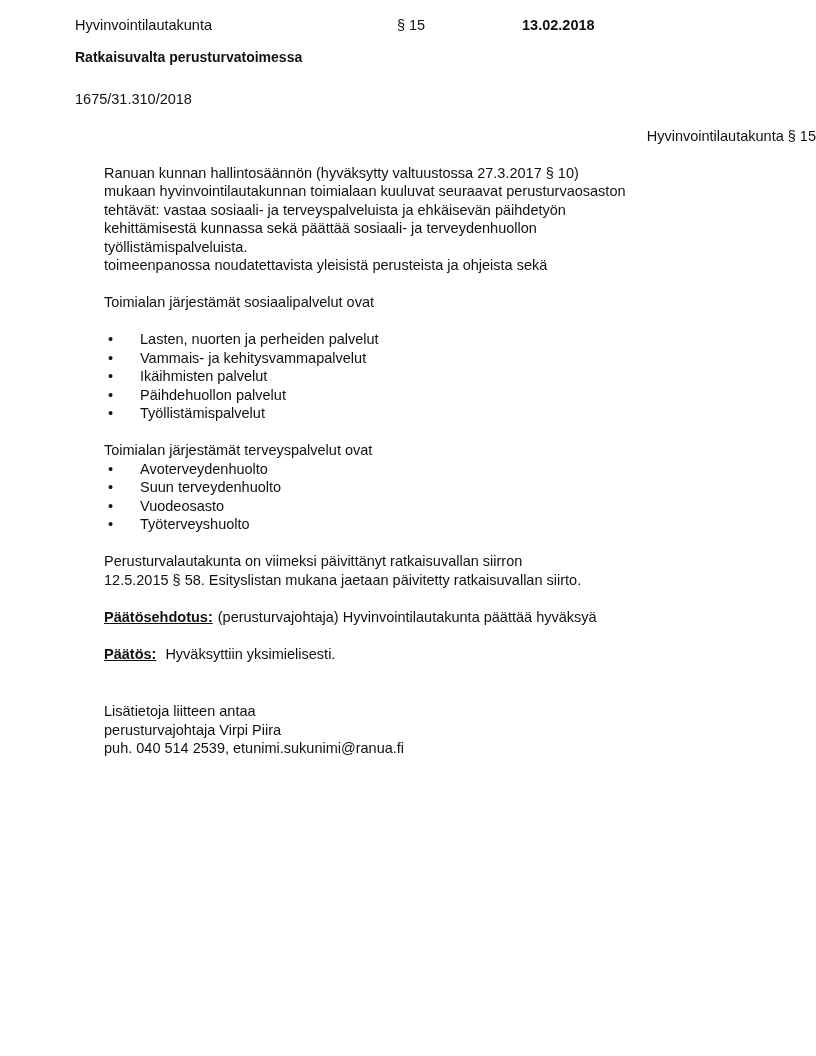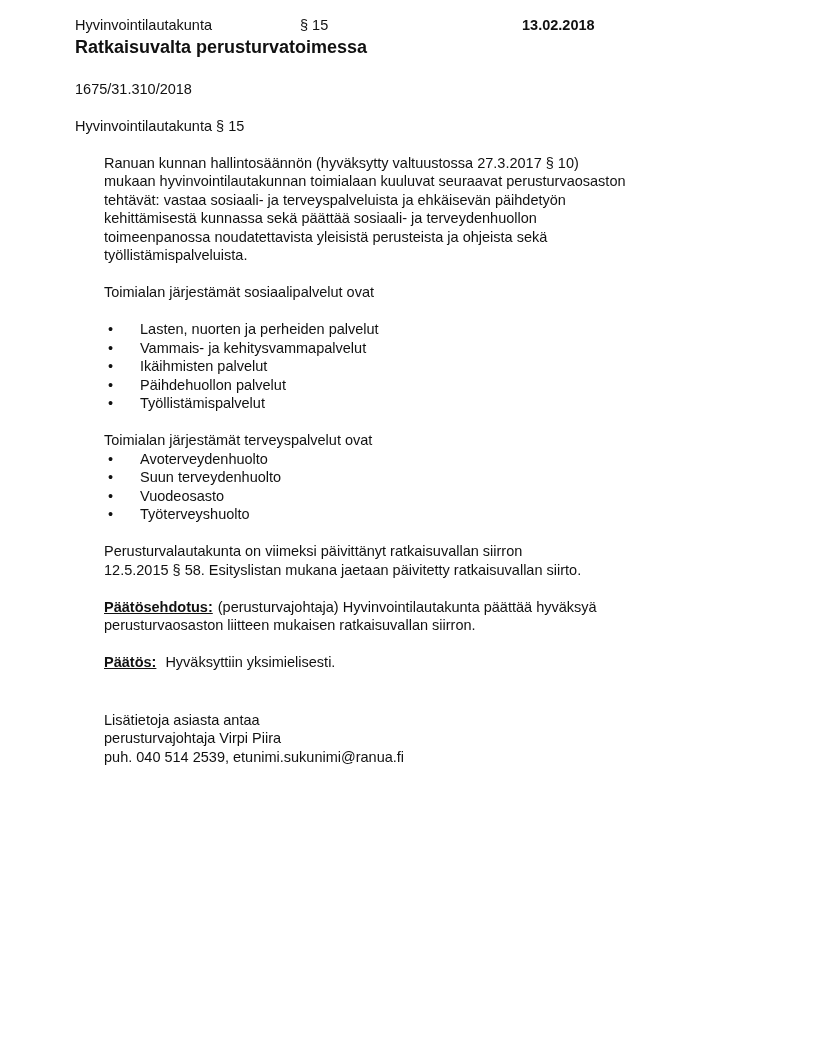--- a/index.html
+++ b/index.html
@@ -11,31 +11,31 @@
     color: #111111;
     font-family: "Liberation Sans", sans-serif;
     font-size: 14.5px;
     line-height: 18.5px;
     overflow: hidden;
   }
   .page { padding-top: 5px; }
 
   .header-row { margin-left: 75px; white-space: nowrap; }
   .header-row .col-committee { display: inline-block; width: 225px; margin-top: 11px; }
-  .header-row .col-section   { display: inline-block; width: 222px; }
+  .header-row .col-section   { display: inline-block; width: 222px; text-align: center; }
   .header-row .col-date      { display: inline-block; font-weight: bold; }
 
   .doc-title {
-    margin: 3px 0 0 75px;
-    font-size: 18px;
+    margin: 13px 0 0 75px;
+    font-size: 14px;
     font-weight: bold;
     line-height: 19px;
   }
   .case-number { margin: 23px 0 4px 75px; }
-  .subheading  { margin: 18.5px 0 0 75px; }
+  .subheading  { margin: 18.5px 0 0 75px; text-align: right; }
 
   .content { margin-left: 104px; width: 610px; }
   .para { margin: 18.5px 0 0 0; }
   .line { display: block; }
 
   ul.bullets { margin: 18.5px 0 0 0; padding: 0; list-style: none; }
   ul.bullets.no-gap { margin-top: 0; }
   ul.bullets li { position: relative; padding-left: 36px; }
   ul.bullets .bullet {
     position: absolute;
@@ -67,22 +67,22 @@
 
   <div class="subheading">Hyvinvointilautakunta § 15</div>
 
   <div class="content">
 
     <p class="para">
       <span class="line">Ranuan kunnan hallintosäännön (hyväksytty valtuustossa 27.3.2017 § 10)</span>
       <span class="line">mukaan hyvinvointilautakunnan toimialaan kuuluvat seuraavat perusturvaosaston</span>
       <span class="line">tehtävät: vastaa sosiaali- ja terveyspalveluista ja ehkäisevän päihdetyön</span>
       <span class="line">kehittämisestä kunnassa sekä päättää sosiaali- ja terveydenhuollon</span>
+      <span class="line">työllistämispalveluista.</span>
       <span class="line">toimeenpanossa noudatettavista yleisistä perusteista ja ohjeista sekä</span>
-      <span class="line">työllistämispalveluista.</span>
     </p>
 
     <p class="para">Toimialan järjestämät sosiaalipalvelut ovat</p>
 
     <ul class="bullets">
       <li><span class="bullet">•</span><span>Lasten, nuorten ja perheiden palvelut</span></li>
       <li><span class="bullet">•</span><span>Vammais- ja kehitysvammapalvelut</span></li>
       <li><span class="bullet">•</span><span>Ikäihmisten palvelut</span></li>
       <li><span class="bullet">•</span><span>Päihdehuollon palvelut</span></li>
       <li><span class="bullet">•</span><span>Työllistämispalvelut</span></li>
@@ -97,27 +97,26 @@
       <li><span class="bullet">•</span><span>Työterveyshuolto</span></li>
     </ul>
 
     <p class="para">
       <span class="line">Perusturvalautakunta on viimeksi päivittänyt ratkaisuvallan siirron</span>
       <span class="line">12.5.2015 § 58. Esityslistan mukana jaetaan päivitetty ratkaisuvallan siirto.</span>
     </p>
 
     <p class="para">
       <span class="label-bu">Päätösehdotus:</span><span class="after-label">(perusturvajohtaja) Hyvinvointilautakunta päättää hyväksyä</span>
-      <span class="line">perusturvaosaston liitteen mukaisen ratkaisuvallan siirron.</span>
     </p>
 
     <p class="para">
       <span class="label-bu">Päätös:</span><span class="after-label-wide">Hyväksyttiin yksimielisesti.</span>
     </p>
 
     <div class="contact">
-      <span class="line">Lisätietoja asiasta antaa</span>
+      <span class="line">Lisätietoja liitteen antaa</span>
       <span class="line">perusturvajohtaja Virpi Piira</span>
       <span class="line">puh. 040 514 2539, etunimi.sukunimi@ranua.fi</span>
     </div>
 
   </div>
 </div>
 
 </body></html>

